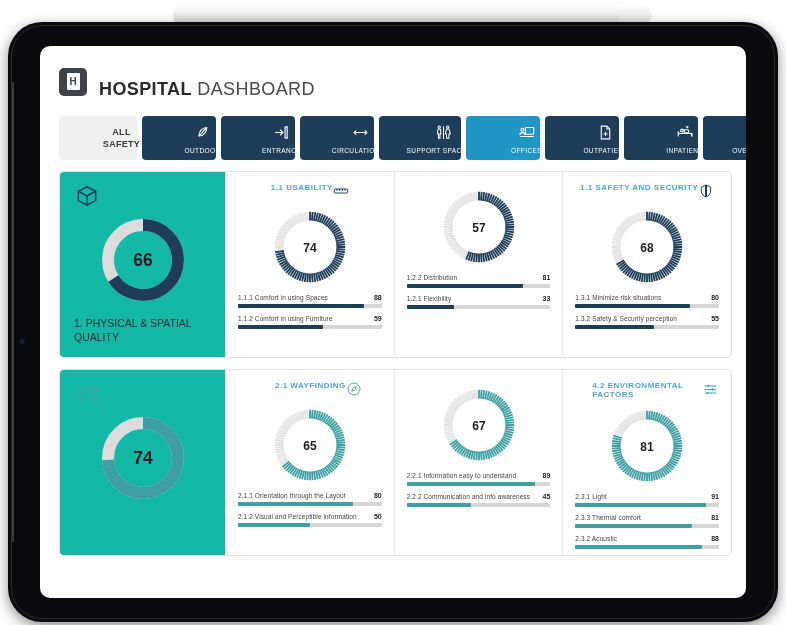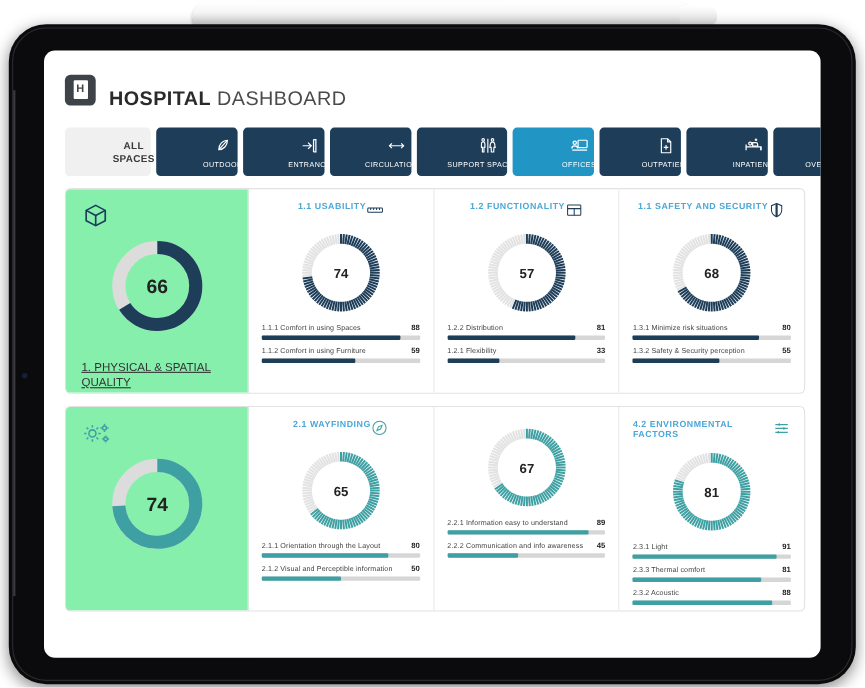--- a/index.html
+++ b/index.html
@@ -88,35 +88,35 @@
   }
   .caret { margin-left: 3px; font-size: 6px; }
 
   
   .row {
     margin: 11px 14px 0 19px; background: #ffffff;
     border: 1px solid #e2e2e2; border-radius: 5px;
     display: flex; height: 187px; overflow: hidden;
   }
   .summary {
-    width: 166px; background: #86efac; padding: 12px 14px 0 14px;
+    width: 166px; background: #14b8a6; padding: 12px 14px 0 14px;
     display: flex; flex-direction: column; border-right: 1px solid #e6e6e6;
   }
   .summary .sicon { height: 28px; }
   .gauge-wrap { display: flex; justify-content: center; margin-top: 2px; }
   .summary .stitle {
-    font-size: 10.5px; color: #333; line-height: 14px; margin-top: 21px; text-decoration: underline;
+    font-size: 10.5px; color: #333; line-height: 14px; margin-top: 10px;
   }
 
   .cards { display: flex; flex: 1; }
   .card { flex: 1; padding: 11px 12px 0 12px; border-right: 1px solid #eaeaea; }
   .card:last-child { border-right: none; }
   .card-head { display: flex; align-items: flex-start; justify-content: center; }
   .card-title { font-size: 8px; font-weight: bold; letter-spacing: .5px; color: #4aa8d8; }
-  .row2 .card-title { color: #4aa8d8; }
+  .row2 .card-title { color: #4aa8d8; margin-left: 17px; }
   .card-icon { color: #1d3d59; }
   .row2 .card-icon { color: #3fa0a3; }
   .ring-wrap { display: flex; justify-content: center; margin-top: 4px; }
 
   .metrics { margin-top: 7px; }
   .metric { margin-bottom: 7px; }
   .metric-top { display: flex; justify-content: space-between; align-items: baseline; }
   .metric-label { font-size: 6.5px; color: #444; letter-spacing: .1px; }
   .metric-val { font-size: 7px; color: #222; font-weight: bold; }
   .bar { height: 4px; background: #d6d6d6; border-radius: 1px; margin-top: 3px; position: relative; }
@@ -147,21 +147,21 @@
         <div class="title-wrap">
           <span class="strong">HOSPITAL</span>
           <span class="light">DASHBOARD</span>
         </div>
       </div>
 
       <div class="nav">
 
         <div class="tab all-areas">
           <div>ALL</div>
-          <div>SPACES</div>
+          <div>SAFETY</div>
         </div>
 
         <div class="tab">
           <div class="ticon">
             <svg width="17" height="17" viewBox="0 0 24 24" fill="none" stroke="#fff" stroke-width="1.6">
               <path d="M18 5c0 7-5 12-11 12 0-7 5-12 11-12z"></path>
                 <path d="M7 17L17 6"></path>
             </svg>
           </div>
           <div class="tlabel">OUTDOOR</div>
@@ -397,29 +397,20 @@
                   <span class="metric-val">59</span>
                 </div>
                 <div class="bar">
                     <span style="width: 59%;"></span>
                   </div>
               </div>
             </div>
           </div>
 
           <div class="card">
-            <div class="card-head">
-              <div class="card-title">1.2 FUNCTIONALITY</div>
-              <div class="card-icon">
-                <svg width="16" height="16" viewBox="0 0 24 24" fill="none" stroke="#1d3d59" stroke-width="1.4">
-                  <rect x="3" y="5" width="18" height="14" rx="1"></rect>
-                  <path d="M3 10h18M12 10v9"></path>
-                </svg>
-              </div>
-            </div>
             <div class="ring-wrap">
               <svg width="80" height="80" viewBox="0 0 100 100">
                 <g>
                     <g id="t12">
                       <line x1="50.00" y1="17.00" x2="50.00" y2="6.00" stroke="#1d3d59" stroke-width="2.3"></line>
                       <line x1="52.47" y1="17.09" x2="53.29" y2="6.12" stroke="#1d3d59" stroke-width="2.3"></line>
                       <line x1="54.92" y1="17.37" x2="56.56" y2="6.49" stroke="#1d3d59" stroke-width="2.3"></line>
                       <line x1="57.34" y1="17.83" x2="59.79" y2="7.10" stroke="#1d3d59" stroke-width="2.3"></line>
                       <line x1="59.73" y1="18.47" x2="62.97" y2="7.95" stroke="#1d3d59" stroke-width="2.3"></line>
                       <line x1="62.06" y1="19.28" x2="66.08" y2="9.04" stroke="#1d3d59" stroke-width="2.3"></line>

